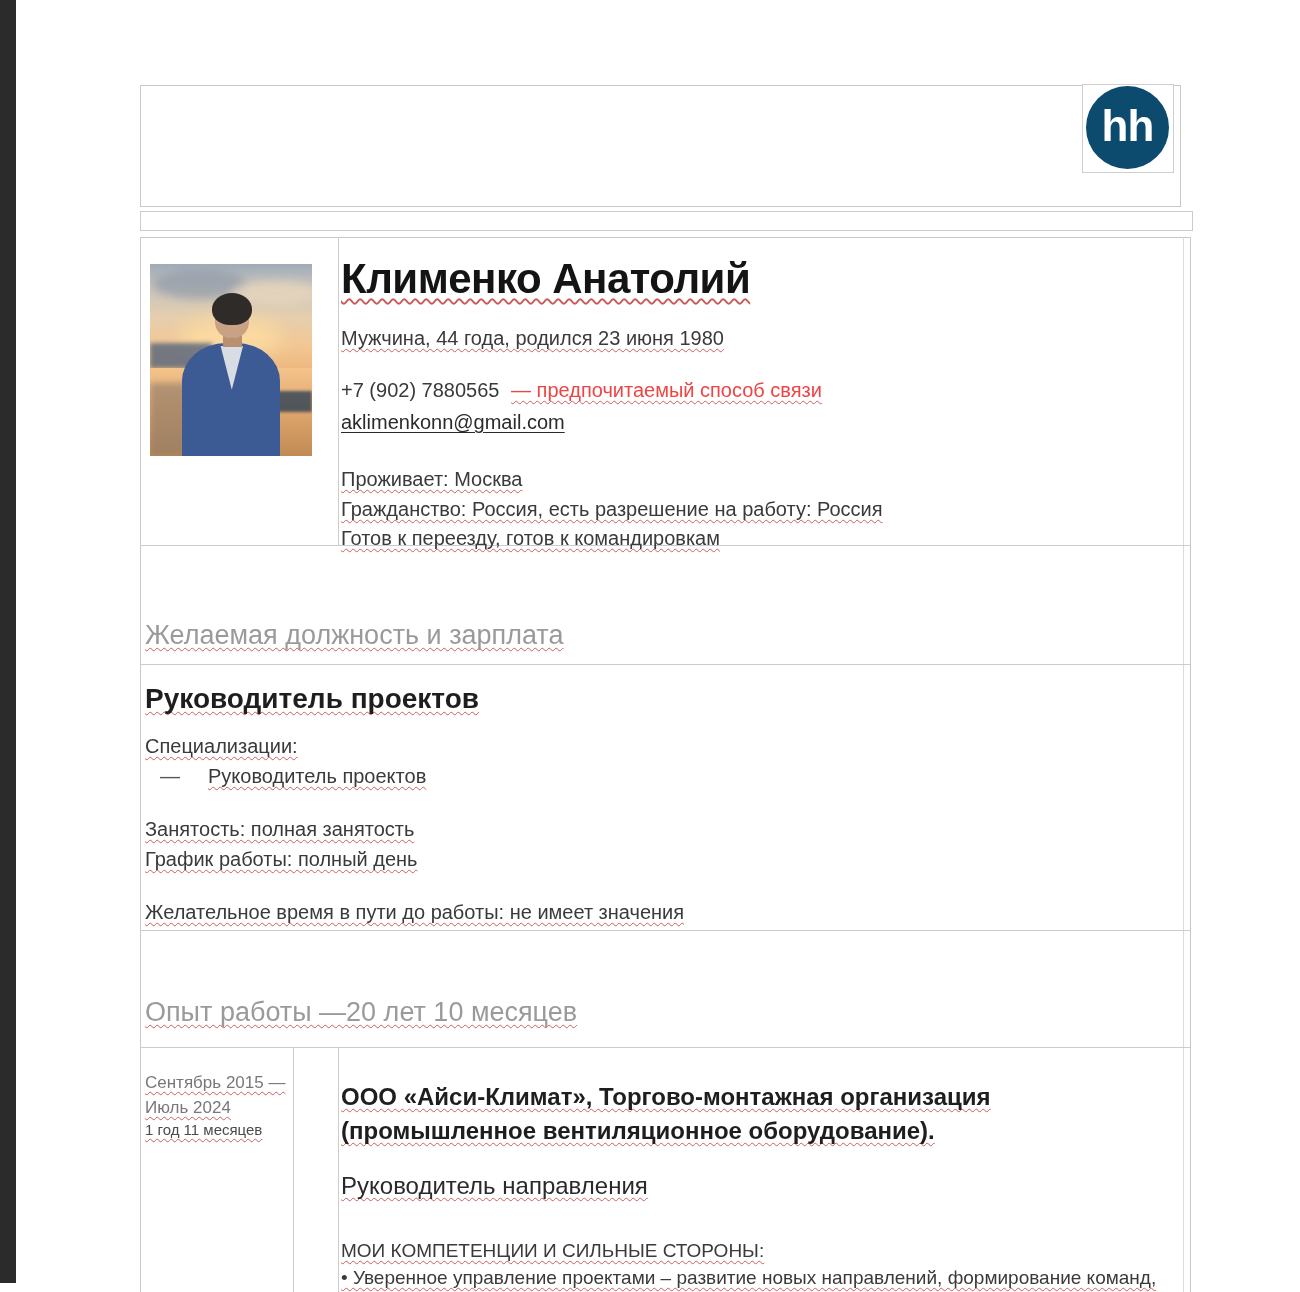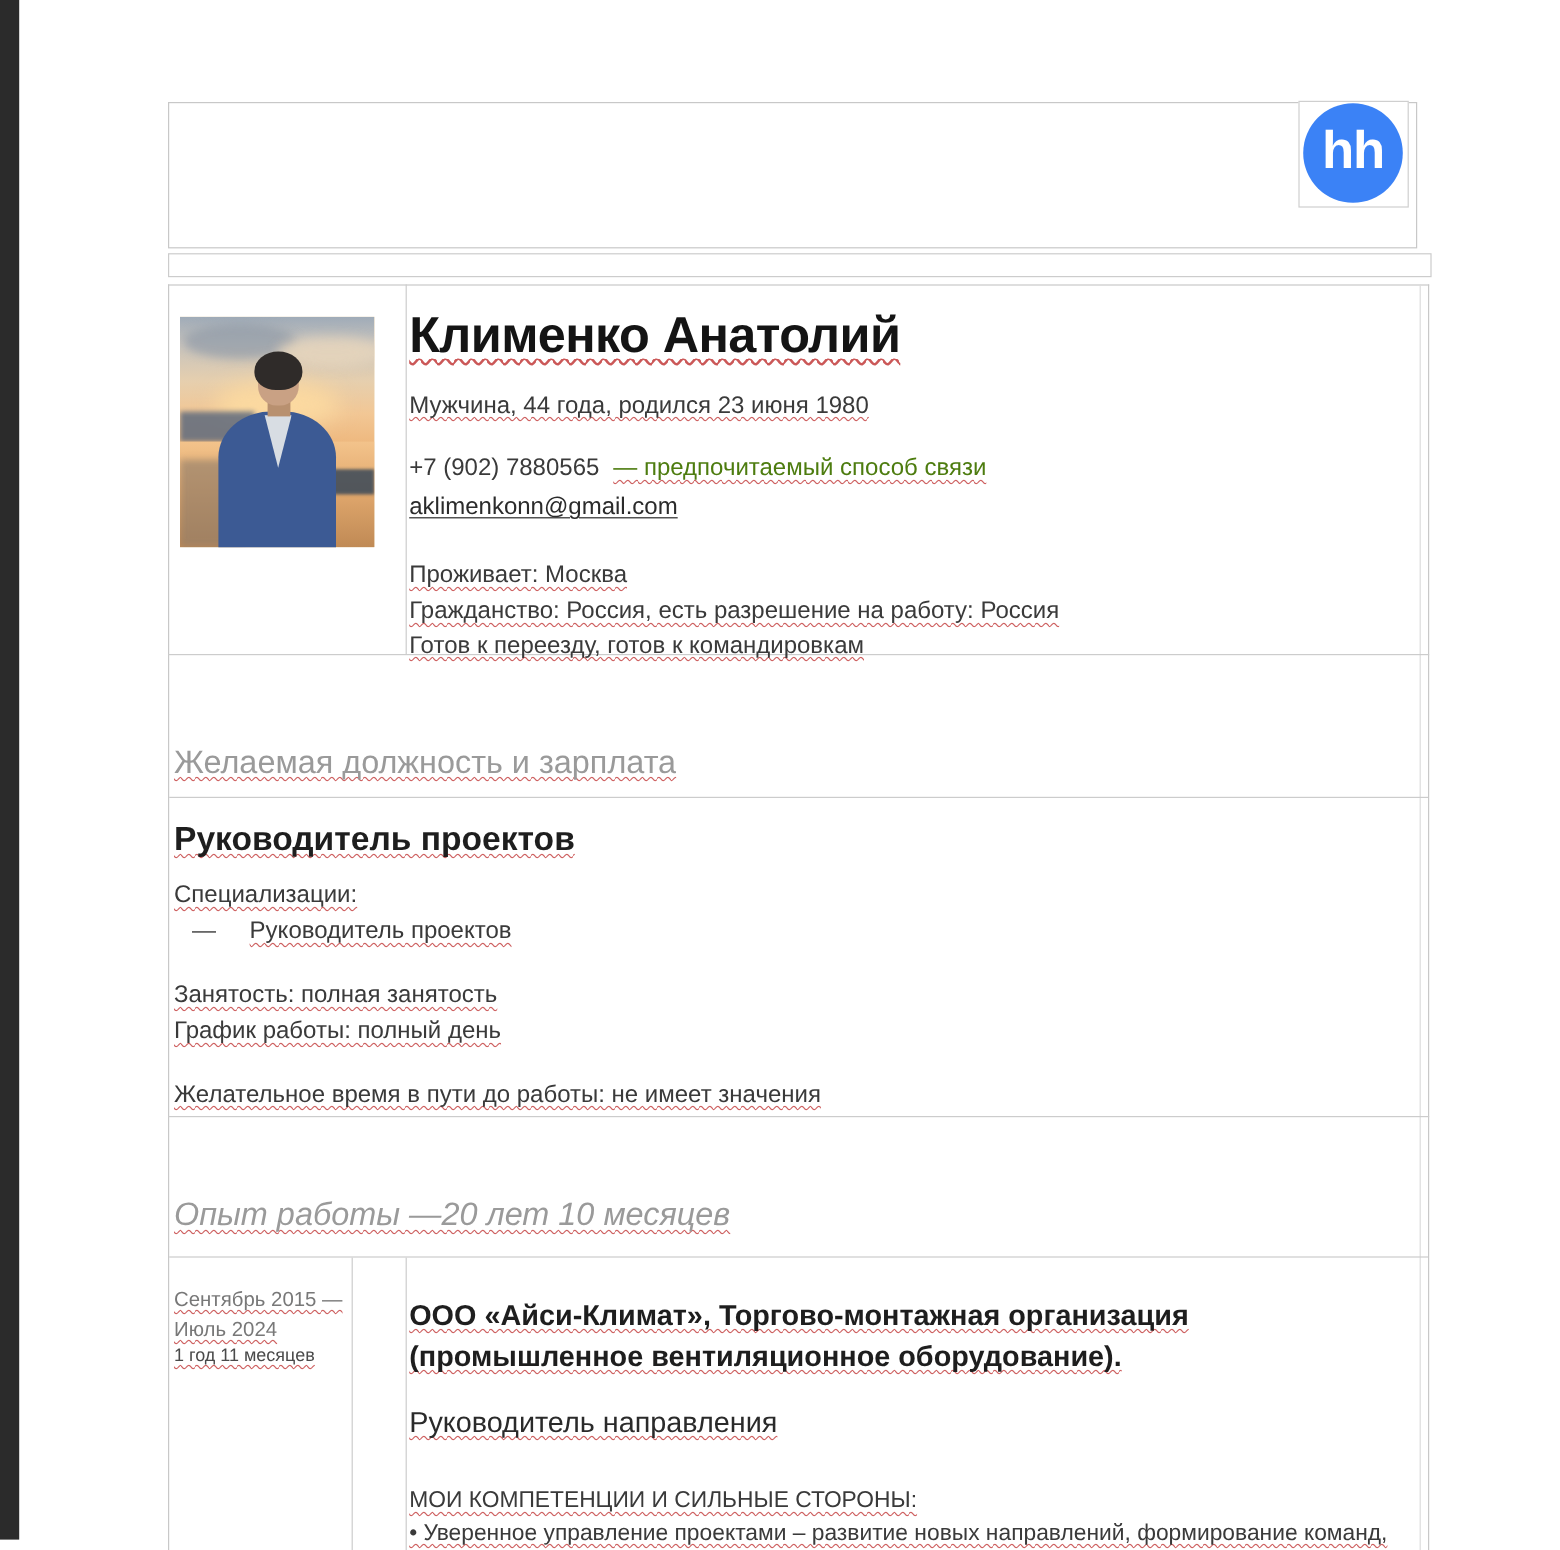--- a/index.html
+++ b/index.html
@@ -30,21 +30,21 @@
     text-underline-offset:5px;
     text-decoration-skip-ink:none;
   }
 
   #left-strip { left:0; top:9; width:16px; height:1283px; background:#2b2b2b; }
 
   #header-box { left:140; top:85px; left:140px; width:1041px; height:122px; border:1px solid #c8c8c8; background:#fff; }
   #logo-box { left:1082px; top:84px; width:92px; height:89px; border:1px solid #cfcfcf; background:#fff; }
   #logo-circle {
     left:1086px; top:86px; width:83px; height:83px; border-radius:50%;
-    background:#3b82f6; display:flex; align-items:center; justify-content:center;
+    background:#0c4a6e; display:flex; align-items:center; justify-content:center;
   }
   #logo-text { color:#fff; font-weight:bold; font-size:44px; line-height:1; letter-spacing:-1px; padding-bottom:4px; }
 
   #empty-row { left:140px; top:211px; width:1053px; height:20px; border:1px solid #cccccc; background:#fff; }
 
   #main-box { left:140px; top:237px; width:1051px; height:1056px; border:1px solid #c8c8c8; border-bottom:none; background:#fff; }
 
   .divider-h { background:#cccccc; height:1px; }
   .divider-v { background:#cccccc; width:1px; }
   .divider-v-light { background:#dcdcdc; width:1px; }
@@ -65,36 +65,36 @@
   .ph-neck { left:45%; top:35%; width:12%; height:8%; background:#b8906f; }
   .ph-body { left:20%; top:41%; width:60%; height:62%; background:#3c5a94; border-radius:45% 45% 8% 8% / 32% 32% 0 0; }
   .ph-shirt { left:43.5%; top:42.5%; width:14%; height:23%; background:#d8dde3; clip-path:polygon(0 0,100% 0,50% 100%); }
 
   
   .t { position:absolute; white-space:nowrap; }
   #name { left:341px; top:255px; font-size:42px; font-weight:bold; color:#141414; letter-spacing:-0.5px; }
   #demographics { left:341px; top:327px; font-size:20px; color:#3a3a3a; }
   #phone-line { left:341px; top:379px; font-size:20px; }
   #phone { color:#3a3a3a; }
-  #phone-note { color:#4d7c0f; margin-left:6px; }
+  #phone-note { color:#ef4444; margin-left:6px; }
   #email { left:341px; top:411px; font-size:20px; color:#2b2b2b; text-decoration:underline; text-decoration-thickness:1px; text-underline-offset:3px; }
   #residence { left:341px; top:468px; font-size:20px; color:#3a3a3a; }
   #citizenship { left:341px; top:498px; font-size:20px; color:#3a3a3a; }
   #relocation { left:341px; top:527px; font-size:20px; color:#3a3a3a; }
 
   #desired-title { left:145px; top:620px; font-size:27px; color:#9a9a9a; }
   #position-title { left:145px; top:683px; font-size:28px; font-weight:bold; color:#1e1e1e; }
   #spec-label { left:145px; top:735px; font-size:20px; color:#3a3a3a; }
   #spec-item { left:160px; top:765px; font-size:20px; color:#3a3a3a; }
   #spec-item .dash { color:#555; margin-right:28px; }
   #employment { left:145px; top:818px; font-size:20px; color:#3a3a3a; }
   #schedule { left:145px; top:848px; font-size:20px; color:#3a3a3a; }
   #commute { left:145px; top:901px; font-size:20px; color:#3a3a3a; }
 
-  #exp-title { left:145px; top:997px; font-size:27px; color:#9a9a9a;font-style:italic; }
+  #exp-title { left:145px; top:997px; font-size:27px; color:#9a9a9a; }
 
   #job-period { left:145px; top:1070px; font-size:17px; color:#787878; line-height:25px; white-space:normal; width:145px; }
   #job-duration { left:145px; top:1121px; font-size:15px; color:#4a4a4a; }
   #job-company { left:341px; top:1068px; width:835px; font-size:24px; font-weight:bold; color:#1e1e1e; line-height:34px; white-space:normal;margin-top:12px; }
   #job-position { left:341px; top:1172px; font-size:24px; color:#2a2a2a; }
   #job-details-heading { left:341px; top:1240px; font-size:19px; color:#3a3a3a;text-align:right; }
   #job-details-line { left:341px; top:1267px; font-size:19px; color:#3a3a3a; }
 </style>
 </head>
 <body>

